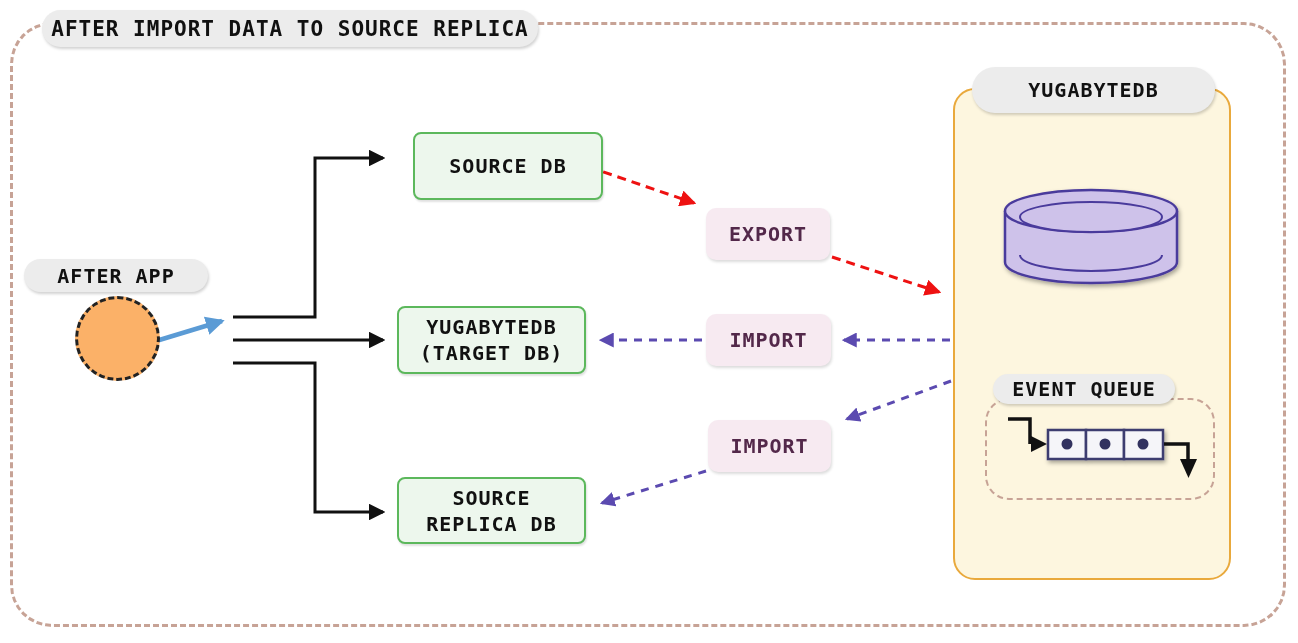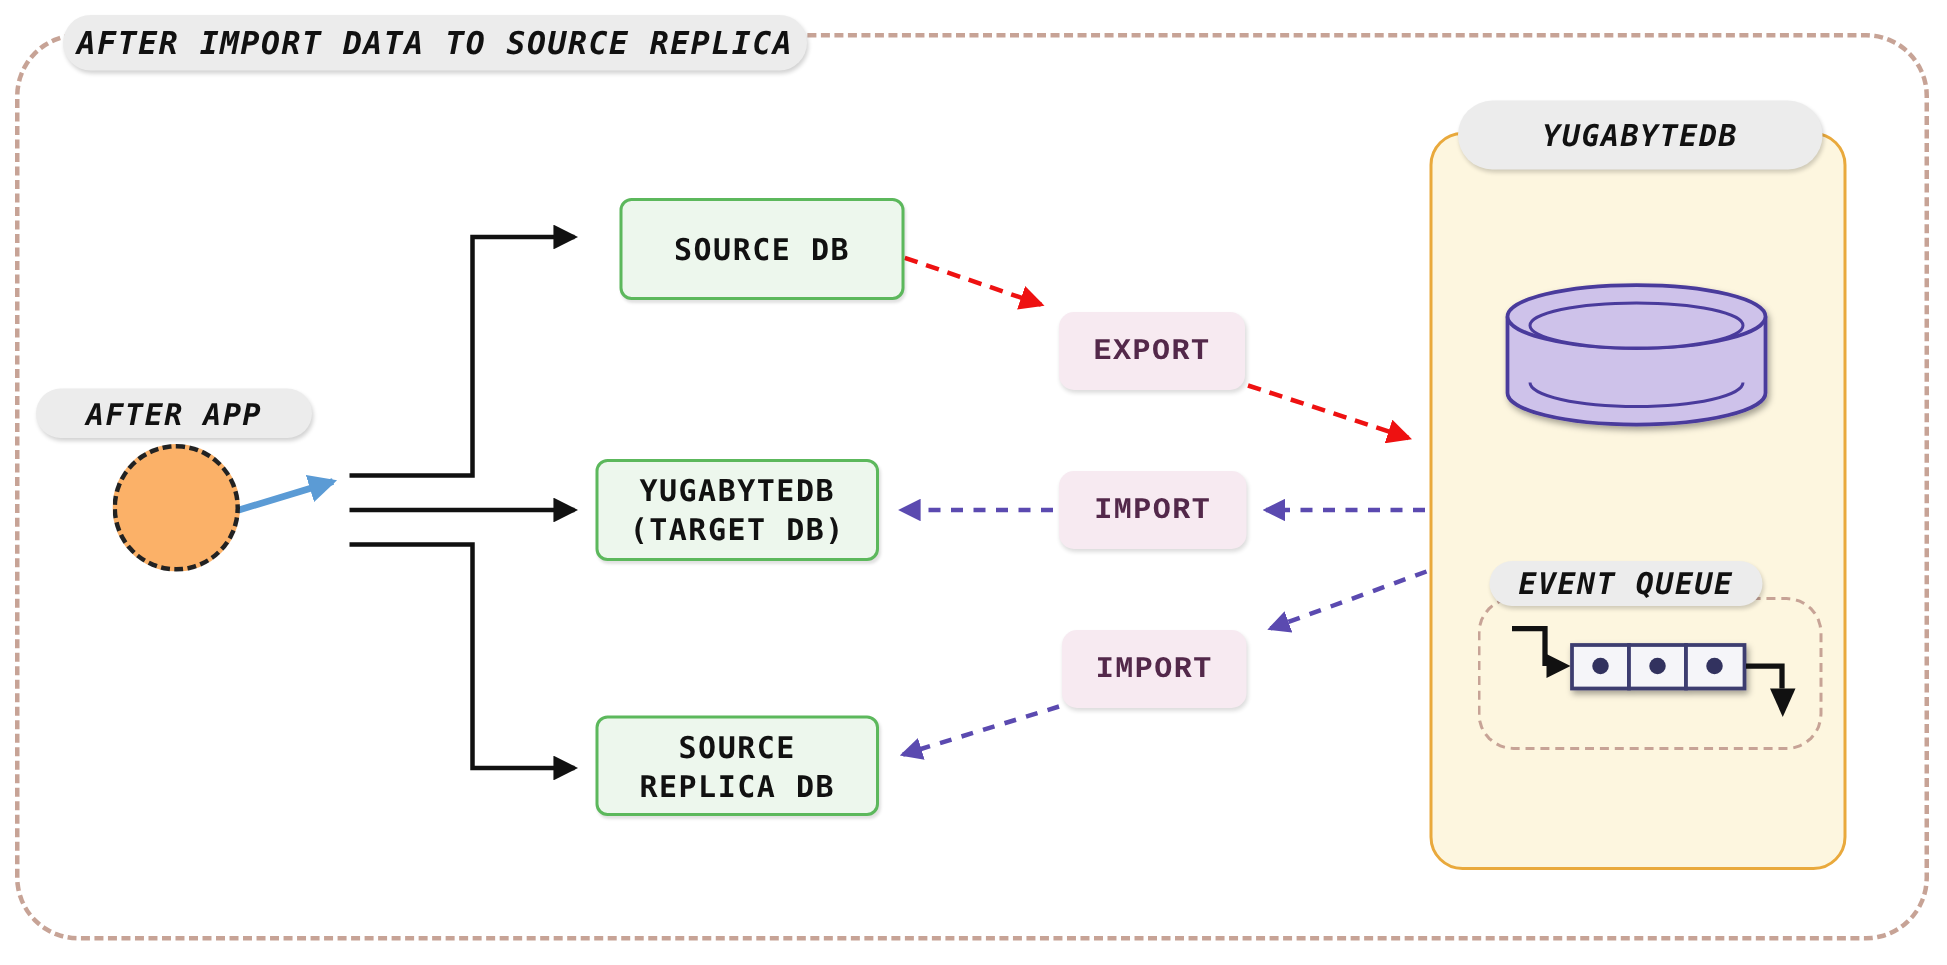--- a/index.html
+++ b/index.html
@@ -6,21 +6,21 @@
   #canvas{
     position:relative;width:1298px;height:643px;background:#ffffff;overflow:hidden;
     font-family:"DejaVu Sans Mono","Liberation Mono",monospace;font-weight:bold;color:#111;
   }
   .abs{position:absolute;box-sizing:border-box;}
   
   #outer-frame{left:10px;top:22px;width:1276px;height:605px;border:3px dashed #c7a396;border-radius:42px;}
   
   .pill{
     background:#ececec;border-radius:20px;display:flex;align-items:center;justify-content:center;
-    text-align:center;letter-spacing:1px;box-shadow:1px 2px 3px rgba(0,0,0,.18);font-style:italic;
+    text-align:center;letter-spacing:1px;box-shadow:1px 2px 3px rgba(0,0,0,.18);
   }
   #title-pill{left:42px;top:10px;width:496px;height:37px;font-size:21px;border-radius:19px;}
   #user-app-pill{left:24px;top:259px;width:184px;height:33px;font-size:20px;border-radius:17px;}
   #voyager-pill{left:972px;top:67px;width:243px;height:46px;font-size:20px;line-height:22px;flex-direction:column;border-radius:23px;}
   #event-queue-pill{left:993px;top:374px;width:182px;height:30px;font-size:20px;border-radius:15px;}
   
   #user-circle{left:75px;top:296px;width:85px;height:85px;border-radius:50%;
     background:#fbb168;border:3px dashed #222;}
   
   .db-box{
@@ -28,21 +28,21 @@
     display:flex;flex-direction:column;align-items:center;justify-content:center;
     font-size:20px;letter-spacing:1px;line-height:26px;text-align:center;
     box-shadow:1px 2px 2px rgba(0,0,0,.12);
   }
   #source-db{left:397px;top:132px;width:190px;height:68px;margin-left:16px;}
   #target-db{left:397px;top:306px;width:189px;height:68px;}
   #replica-db{left:397px;top:477px;width:189px;height:67px;}
   
   .flow-label{
     background:#f7eaf1;border-radius:10px;color:#53284a;font-size:20px;letter-spacing:1px;
-    display:flex;align-items:center;justify-content:center;box-shadow:1px 2px 3px rgba(0,0,0,.14);font-family:Liberation Mono, monospace;
+    display:flex;align-items:center;justify-content:center;box-shadow:1px 2px 3px rgba(0,0,0,.14);
   }
   #export-label{left:706px;top:208px;width:124px;height:52px;}
   #import-label-1{left:706px;top:314px;width:125px;height:52px;}
   #import-label-2{left:708px;top:420px;width:123px;height:52px;}
   
   #voyager-panel{left:953px;top:88px;width:278px;height:492px;background:#fdf6df;
     border:2.5px solid #e9a93c;border-radius:22px;}
   
   #eq-dashed-box{left:985px;top:398px;width:230px;height:102px;border:2px dashed #c7a396;border-radius:24px;}
   

